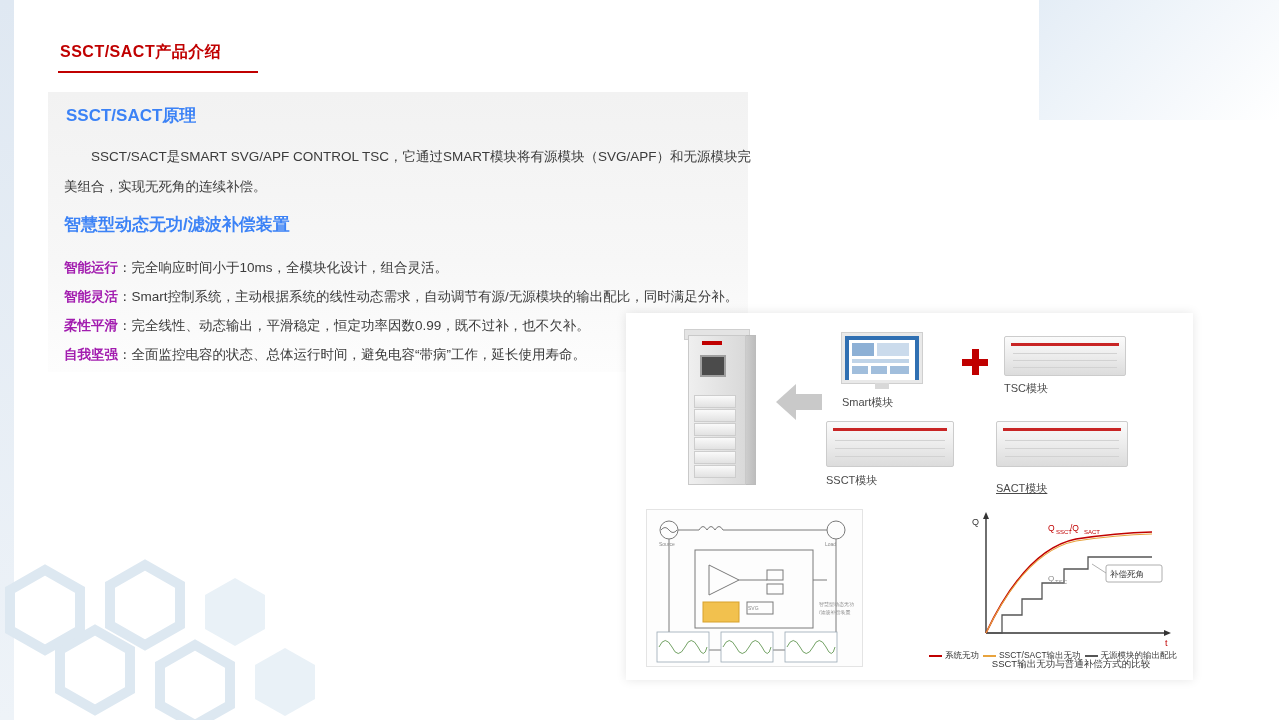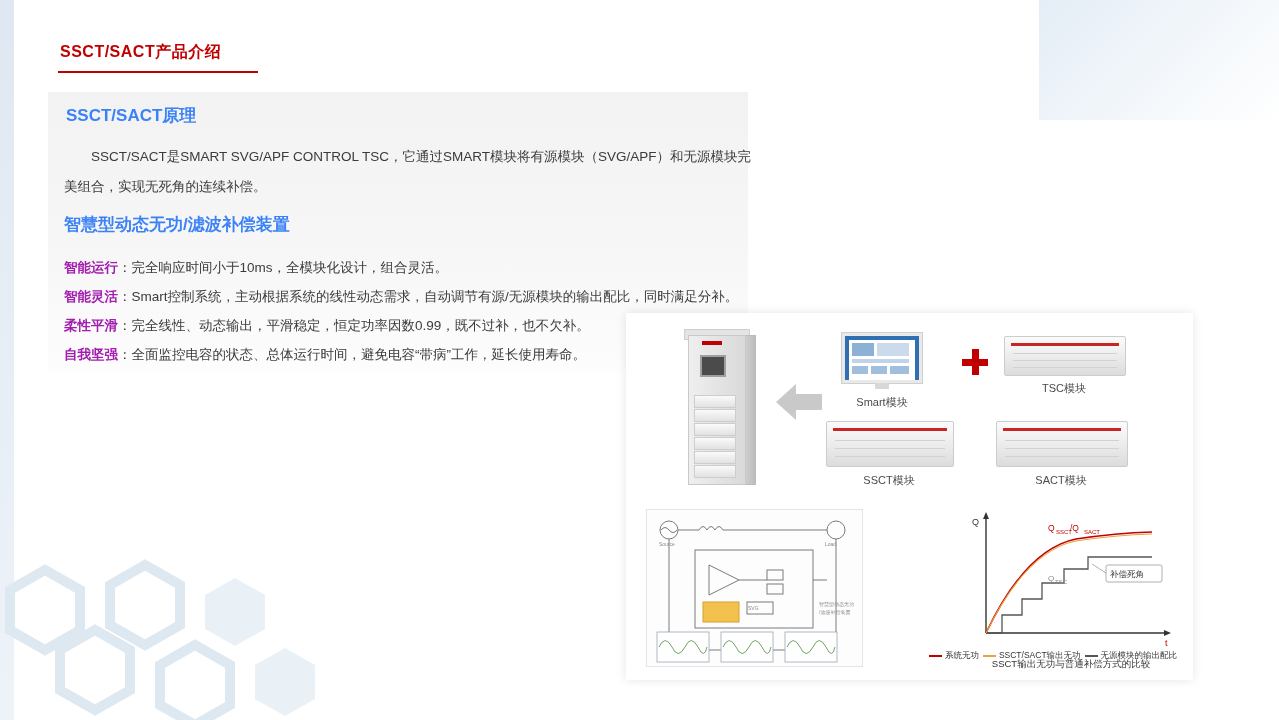--- a/index.html
+++ b/index.html
@@ -87,21 +87,21 @@
   .mod .box{
     position:relative;width:100%;height:100%;
     background:linear-gradient(180deg,#fbfbfb 0%,#ededed 48%,#dcdcdc 100%);
     border:1px solid #cccccc;border-radius:2px;
   }
   .mod .box:before{
     content:"";position:absolute;left:6px;top:6px;right:6px;height:3px;background:#c00000;opacity:.85;
   }
   .mod .line{position:absolute;left:8px;right:8px;height:1px;background:#d2d2d2;}
   .mod-label{
-    position:absolute;width:100%;text-align:center;font-size:11px;color:#4a4a4a;
+    position:absolute;width:100%;text-align:left;font-size:11px;color:#4a4a4a;
   }
 
   
   .monitor{position:absolute;left:216px;top:20px;width:80px;height:56px;}
   .mon-screen{width:80px;height:50px;background:#2f6fb2;border:3px solid #e9e9e9;
     box-shadow:0 0 0 1px #cfcfcf;box-sizing:border-box;}
   .mon-inner{position:absolute;left:7px;top:7px;right:7px;bottom:9px;background:#ffffff;}
   .mon-bar{position:absolute;background:#2f6fb2;opacity:.55;}
   .mon-stand{position:absolute;left:33px;top:50px;width:14px;height:6px;background:#d8d8d8;}
 
@@ -234,21 +234,21 @@
   </div>
   <div class="mod-label" style="left:200px;top:160px;width:126px;">SSCT模块</div>
 
   <div class="mod" style="left:370px;top:108px;width:130px;height:44px;">
     <div class="box">
       <div class="line" style="top:18px"></div>
       <div class="line" style="top:26px"></div>
       <div class="line" style="top:34px"></div>
     </div>
   </div>
-  <div class="mod-label" style="left:370px;top:160px;width:130px;">SACT模块</div>
+  <div class="mod-label" style="left:370px;top:168px;width:130px;text-decoration:underline;">SACT模块</div>
 
   <div class="circuit">
     <svg width="215" height="156" viewBox="0 0 215 156">
       <g stroke="#7a7a7a" fill="none" stroke-width="1">
         <circle cx="22" cy="20" r="9"></circle>
         <path d="M14 20 q4 -5 8 0 q4 5 8 0" stroke-width="1"></path>
         <line x1="31" y1="20" x2="52" y2="20"></line>
         <path d="M52 20 q4 -7 8 0 q4 -7 8 0 q4 -7 8 0"></path>
         <line x1="76" y1="20" x2="180" y2="20"></line>
         <circle cx="189" cy="20" r="9"></circle>

